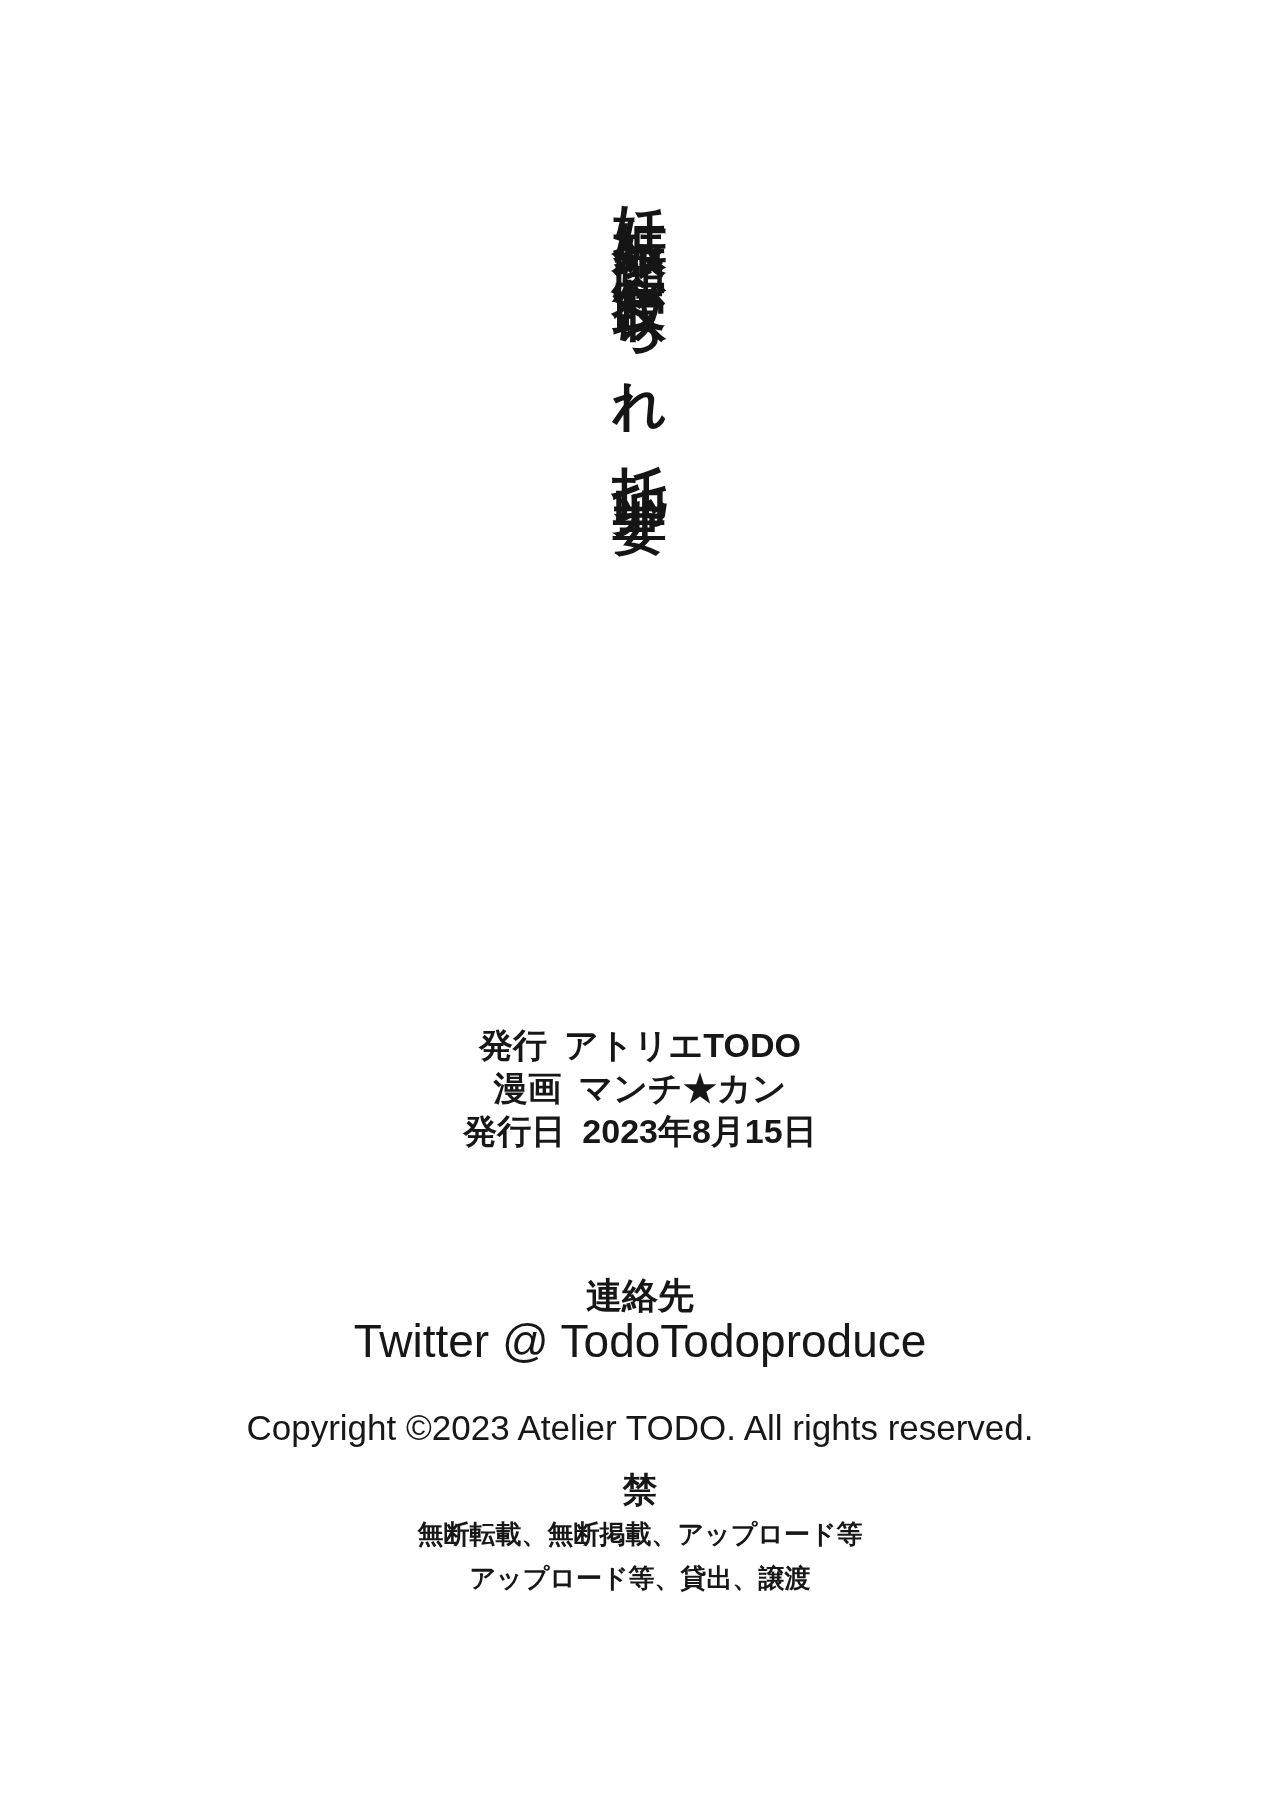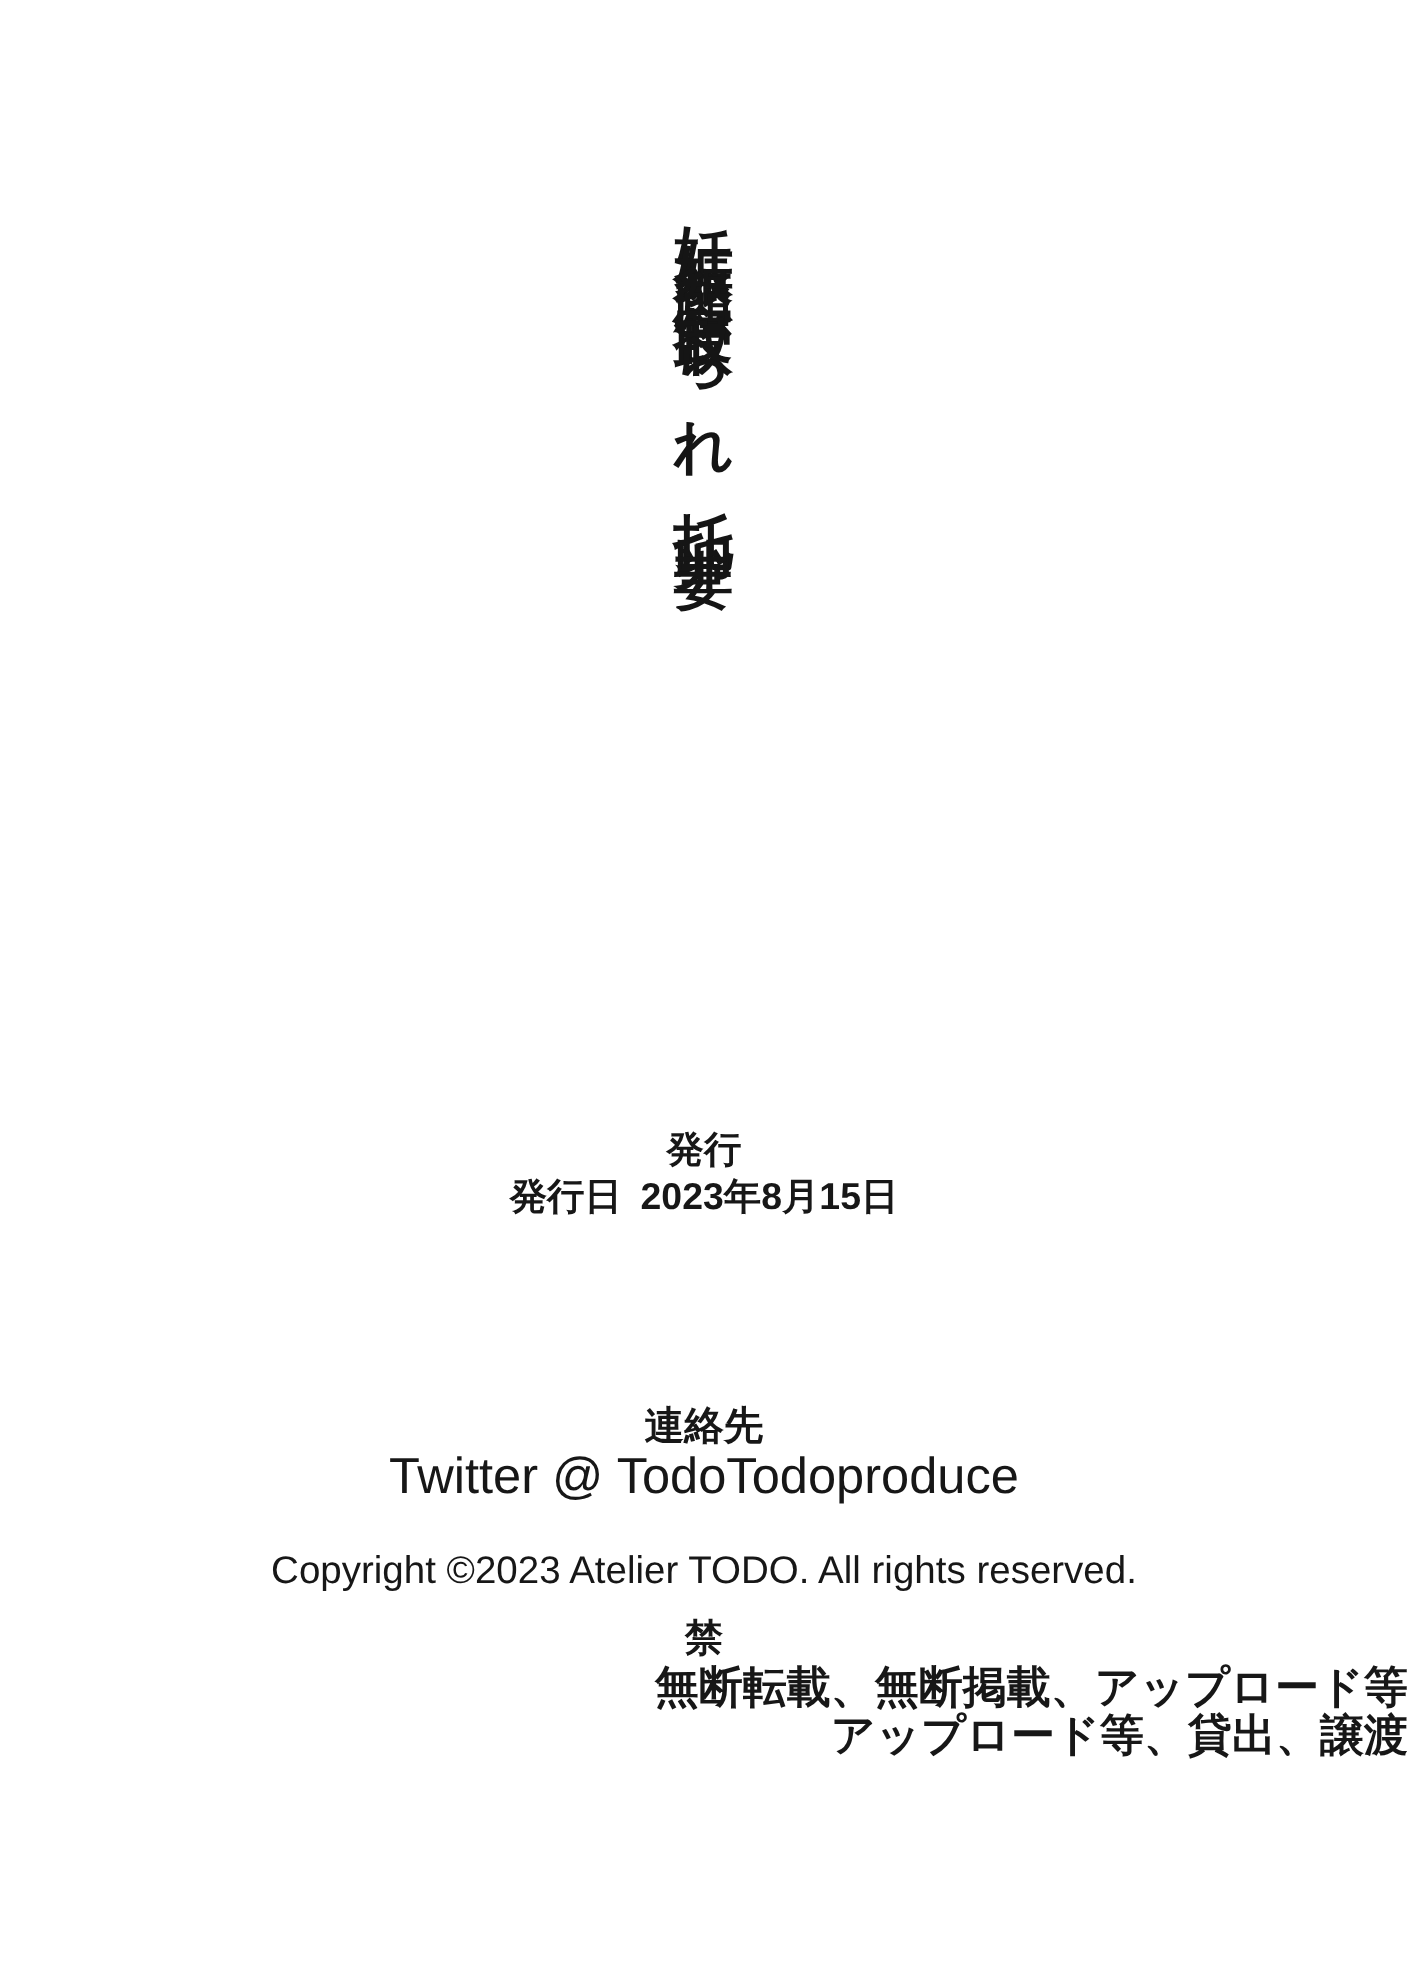--- a/index.html
+++ b/index.html
@@ -93,36 +93,40 @@
     width: 100%;
     text-align: center;
     color: #171717;
   }
   .prohibition-heading {
     font-size: 35px;
     font-weight: 600;
     line-height: 44px;
   }
   .prohibition-line {
-    font-size: 40px;
+    font-size: 26px;
     font-weight: 600;
     line-height: 44px;
-    text-align: right;
   }
 </style>
 </head>
 <body>
 
 <div class="page">
 
   <div class="vertical-title">妊娠懇願寝取られ托卵妻</div>
 
   <div class="colophon">
     <div class="colophon-row">
       <span>発行</span>
+      <span>アトリエTODO</span>
+    </div>
+    <div class="colophon-row">
+      <span>漫画</span>
+      <span>マンチ★カン</span>
     </div>
     <div class="colophon-row">
       <span>発行日</span>
       <span>2023年8月15日</span>
     </div>
   </div>
 
   <div class="contact">
     <div class="contact-heading">連絡先</div>
     <div class="contact-twitter">Twitter @ TodoTodoproduce</div>

